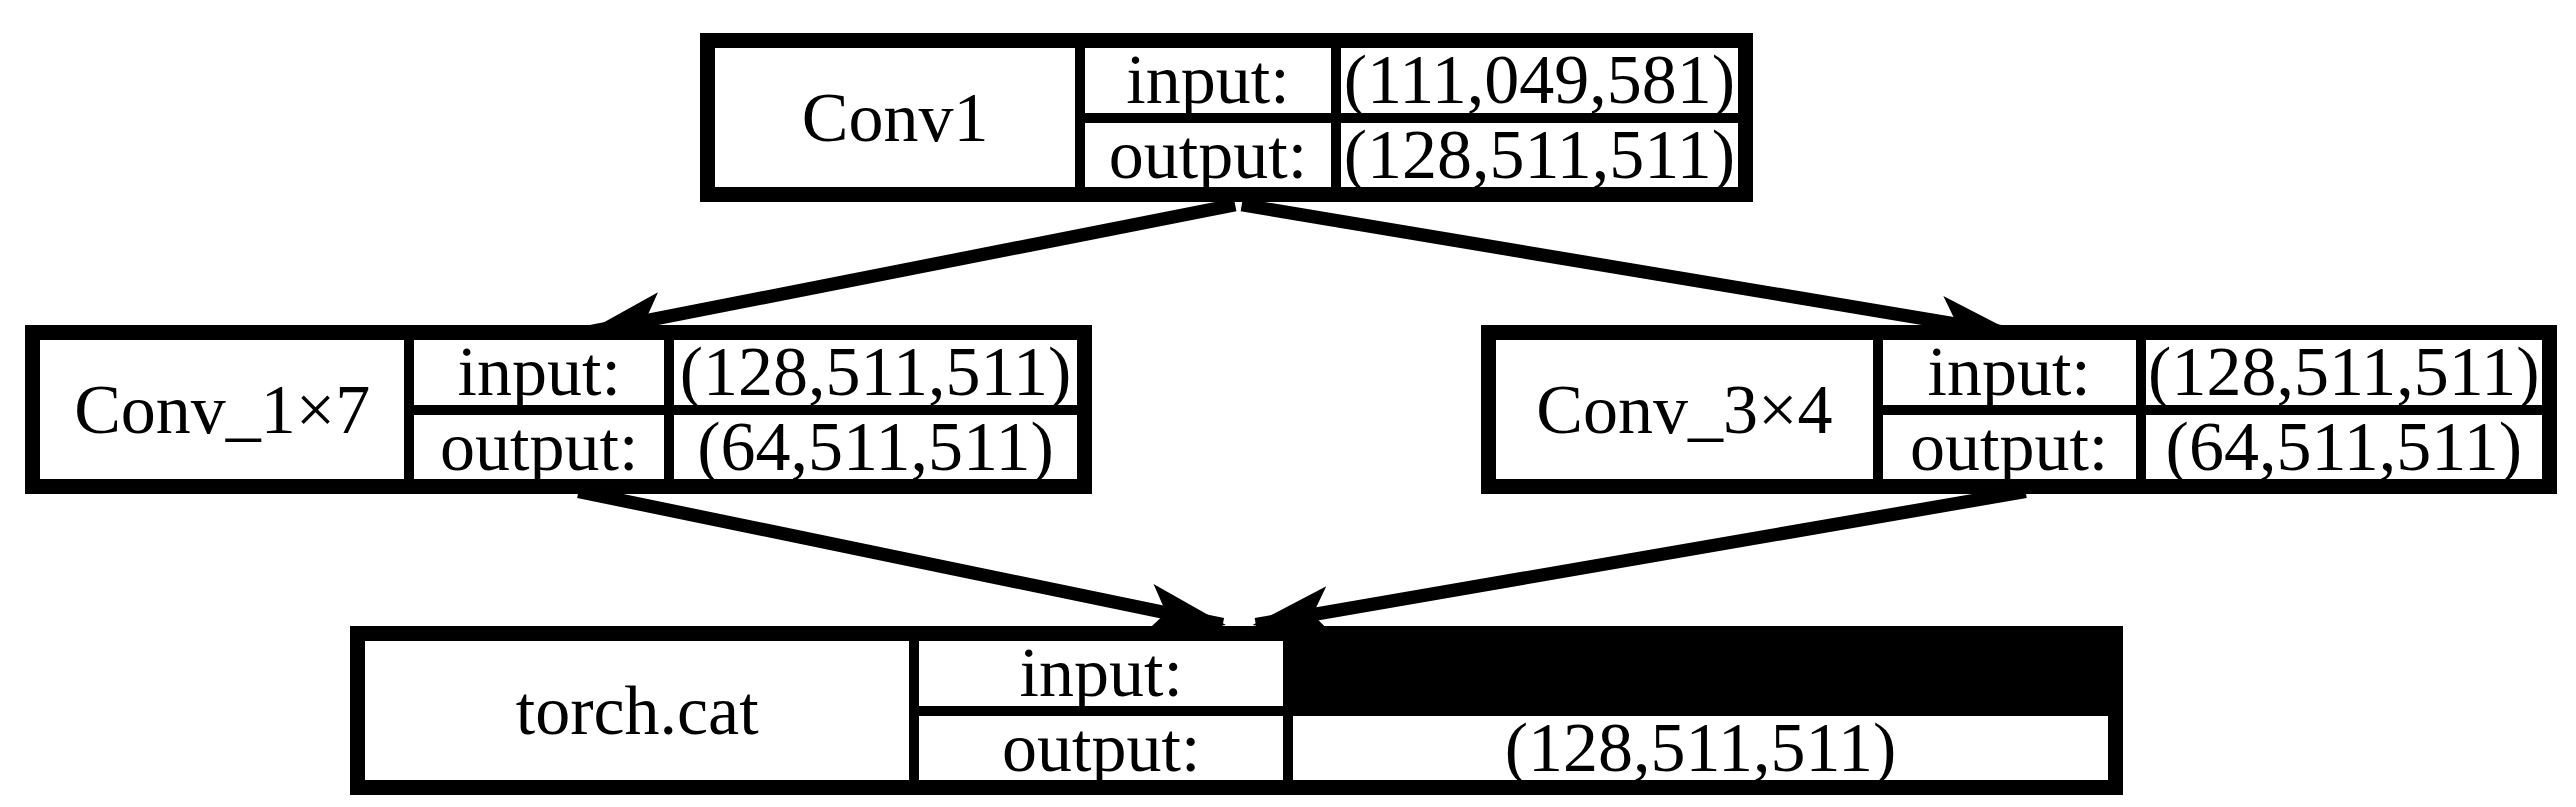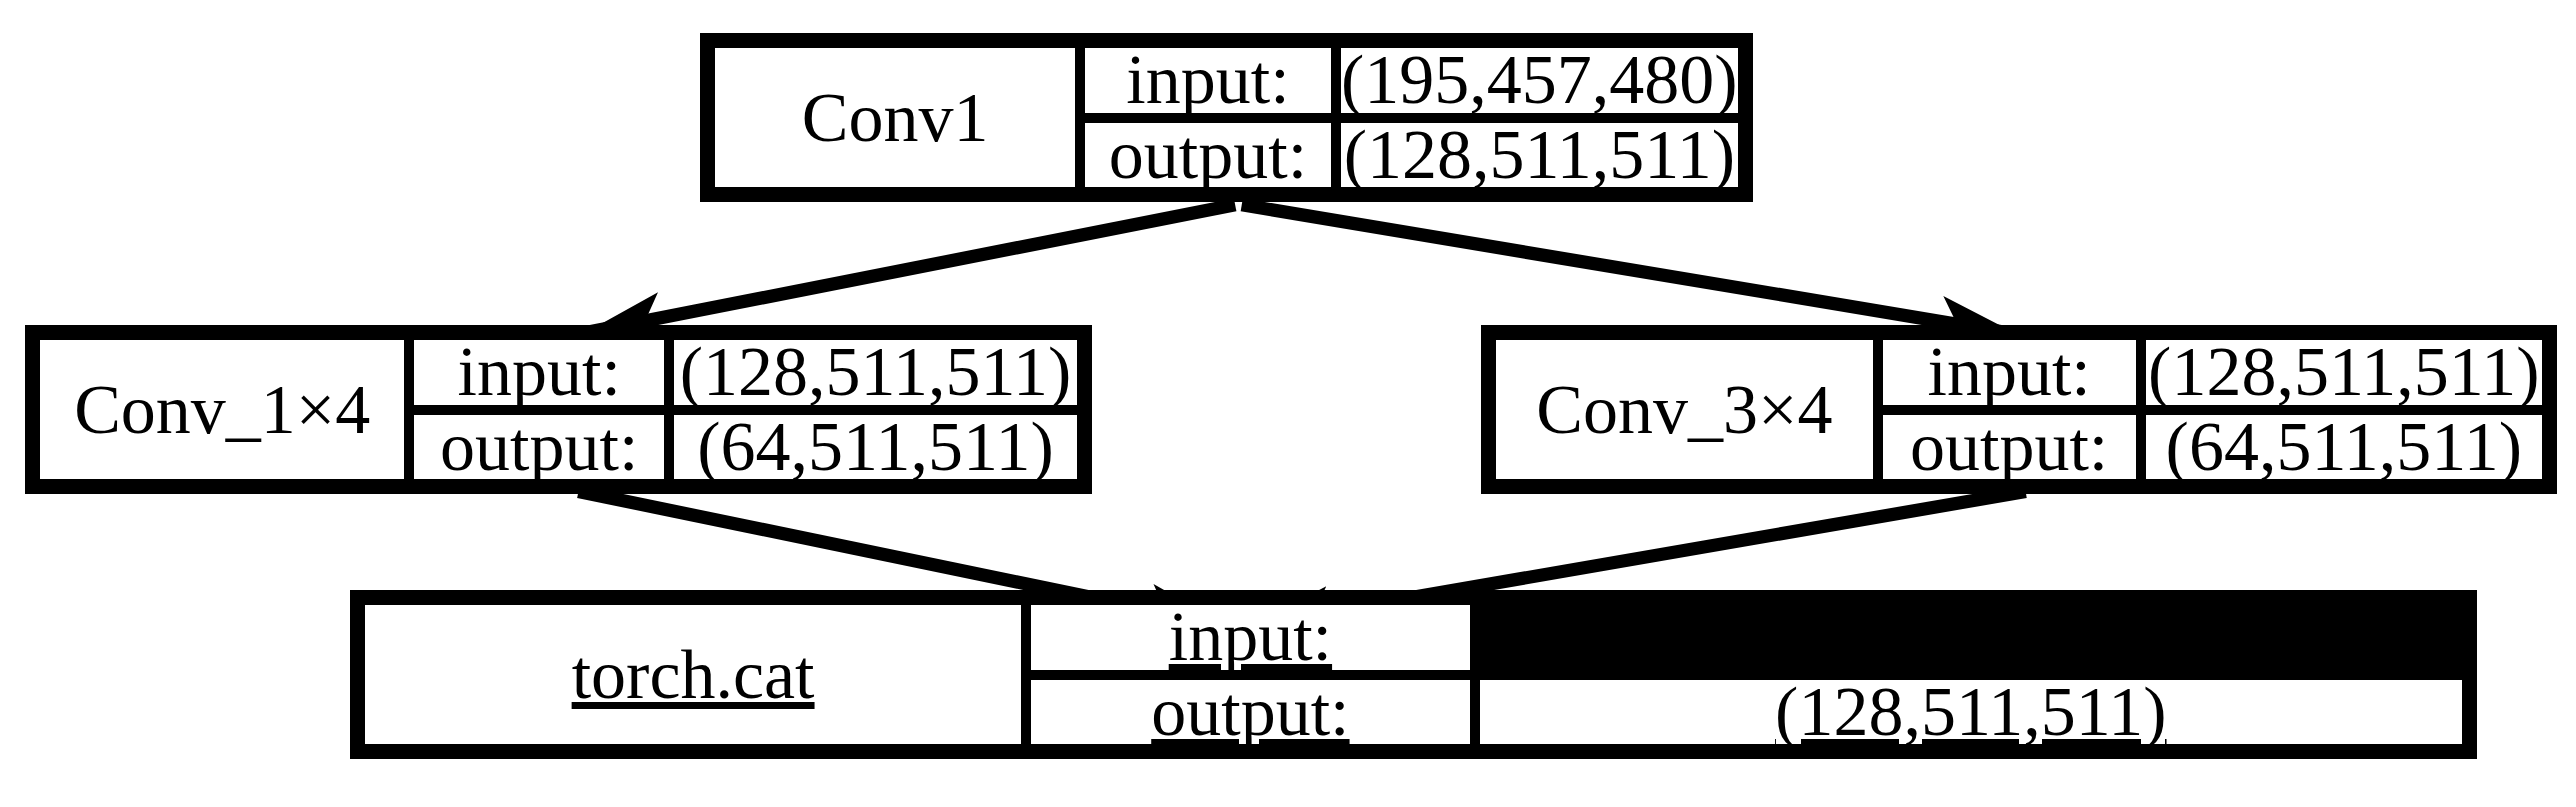--- a/index.html
+++ b/index.html
@@ -39,22 +39,22 @@
     grid-column: 1;
     grid-row: 1 / span 2;
   }
   .label-cell { font-variant-ligatures: none; }
   #conv1-node     { left: 700px;  top: 33px;  width: 1053px; height: 169px;
                     grid-template-columns: 458fr 312fr 505fr; }
   #conv1x1-node   { left: 25px;   top: 325px; width: 1067px; height: 169px;
                     grid-template-columns: 463fr 317fr 512fr; }
   #conv3x3-node   { left: 1481px; top: 325px; width: 1076px; height: 169px;
                     grid-template-columns: 478fr 321fr 503fr; }
-  #torchcat-node  { left: 350px;  top: 590px; width: 2127px; height: 169px;
-                    grid-template-columns: 678fr 453fr 1015fr; text-decoration: underline; }
+  #torchcat-node  { left: 350px;  top: 626px; width: 1773px; height: 169px;
+                    grid-template-columns: 678fr 453fr 1015fr; }
   #edges-layer {
     position: absolute;
     left: 0; top: 0;
     width: 2576px;
     height: 807px;
     pointer-events: none;
   }
 </style>
 </head>
 <body>
@@ -69,27 +69,27 @@
     </defs>
     <line x1="1495" y1="248" x2="712" y2="402" stroke="#000000" stroke-width="16" marker-end="url(#arrowhead)"></line>
     <line x1="1503" y1="248" x2="2438" y2="404" stroke="#000000" stroke-width="16" marker-end="url(#arrowhead)"></line>
     <line x1="700" y1="595" x2="1480" y2="756" stroke="#000000" stroke-width="16" marker-end="url(#arrowhead)"></line>
     <line x1="2452" y1="595" x2="1520" y2="756" stroke="#000000" stroke-width="16" marker-end="url(#arrowhead)"></line>
   </svg>
 
   <div class="node" id="conv1-node">
     <div class="cell name-cell">Conv1</div>
     <div class="cell label-cell" style="grid-column:2;grid-row:1;">input:</div>
-    <div class="cell" style="grid-column:3;grid-row:1;">(195,457,480)</div>
+    <div class="cell" style="grid-column:3;grid-row:1;">(111,049,581)</div>
     <div class="cell label-cell" style="grid-column:2;grid-row:2;">output:</div>
     <div class="cell" style="grid-column:3;grid-row:2;">(128,511,511)</div>
   </div>
 
   <div class="node" id="conv1x1-node">
-    <div class="cell name-cell">Conv_1×4</div>
+    <div class="cell name-cell">Conv_1×7</div>
     <div class="cell label-cell" style="grid-column:2;grid-row:1;">input:</div>
     <div class="cell" style="grid-column:3;grid-row:1;">(128,511,511)</div>
     <div class="cell label-cell" style="grid-column:2;grid-row:2;">output:</div>
     <div class="cell" style="grid-column:3;grid-row:2;">(64,511,511)</div>
   </div>
 
   <div class="node" id="conv3x3-node">
     <div class="cell name-cell">Conv_3×4</div>
     <div class="cell label-cell" style="grid-column:2;grid-row:1;">input:</div>
     <div class="cell" style="grid-column:3;grid-row:1;">(128,511,511)</div>

